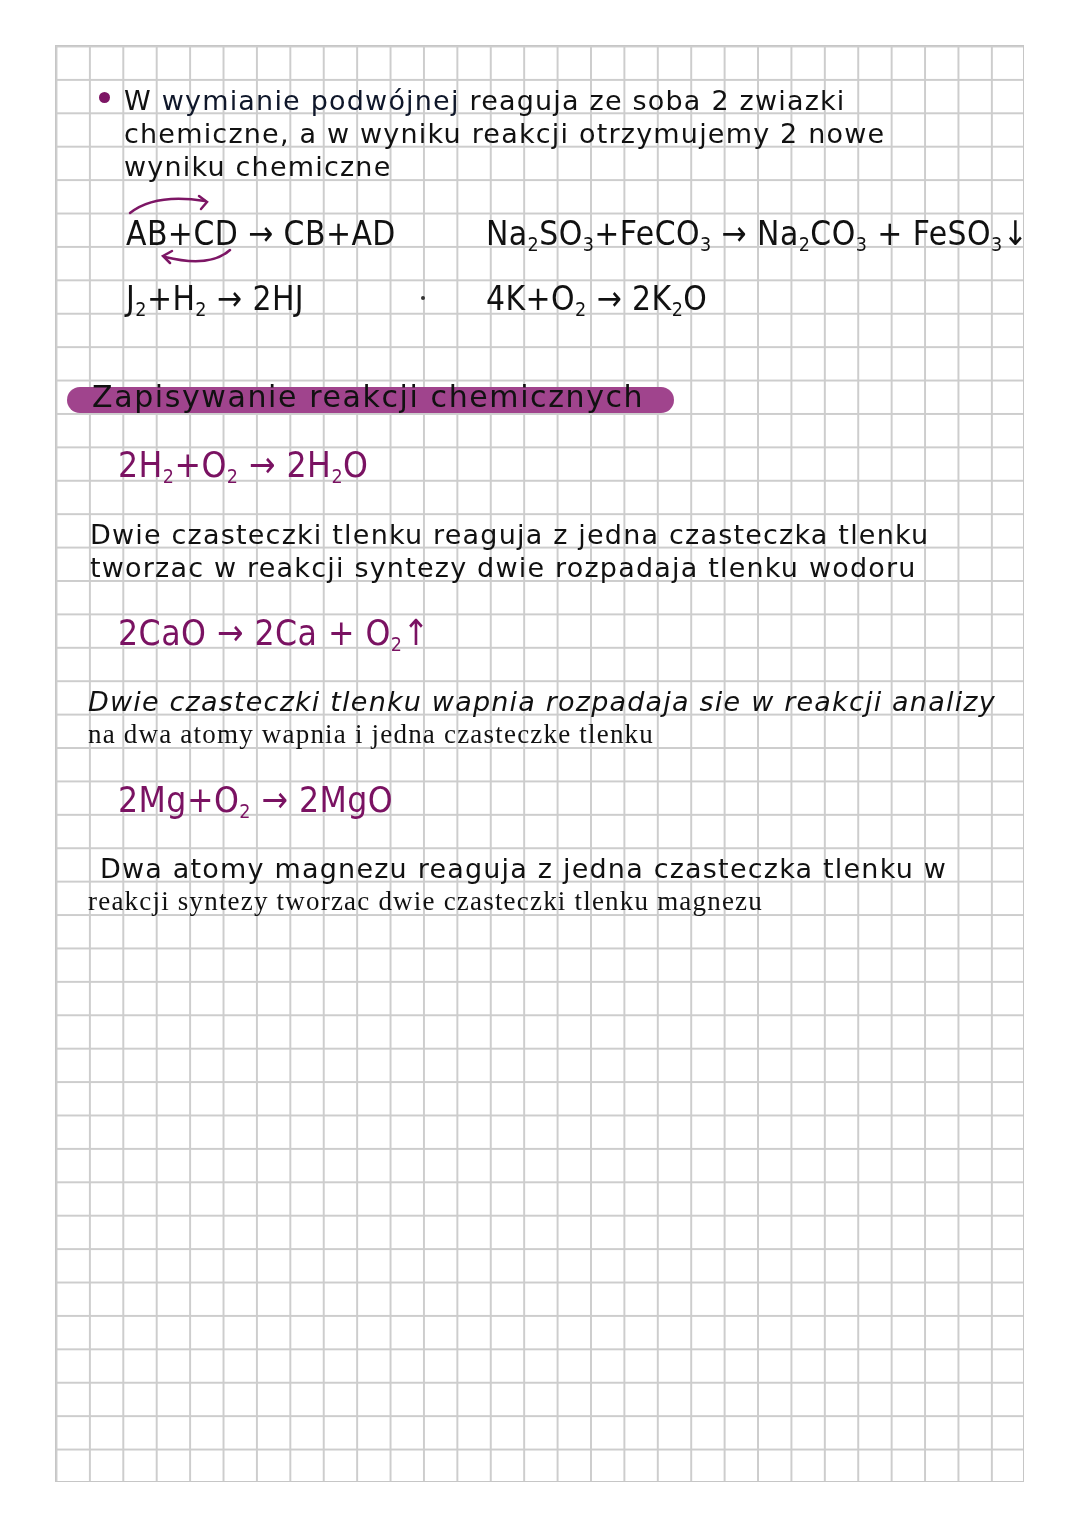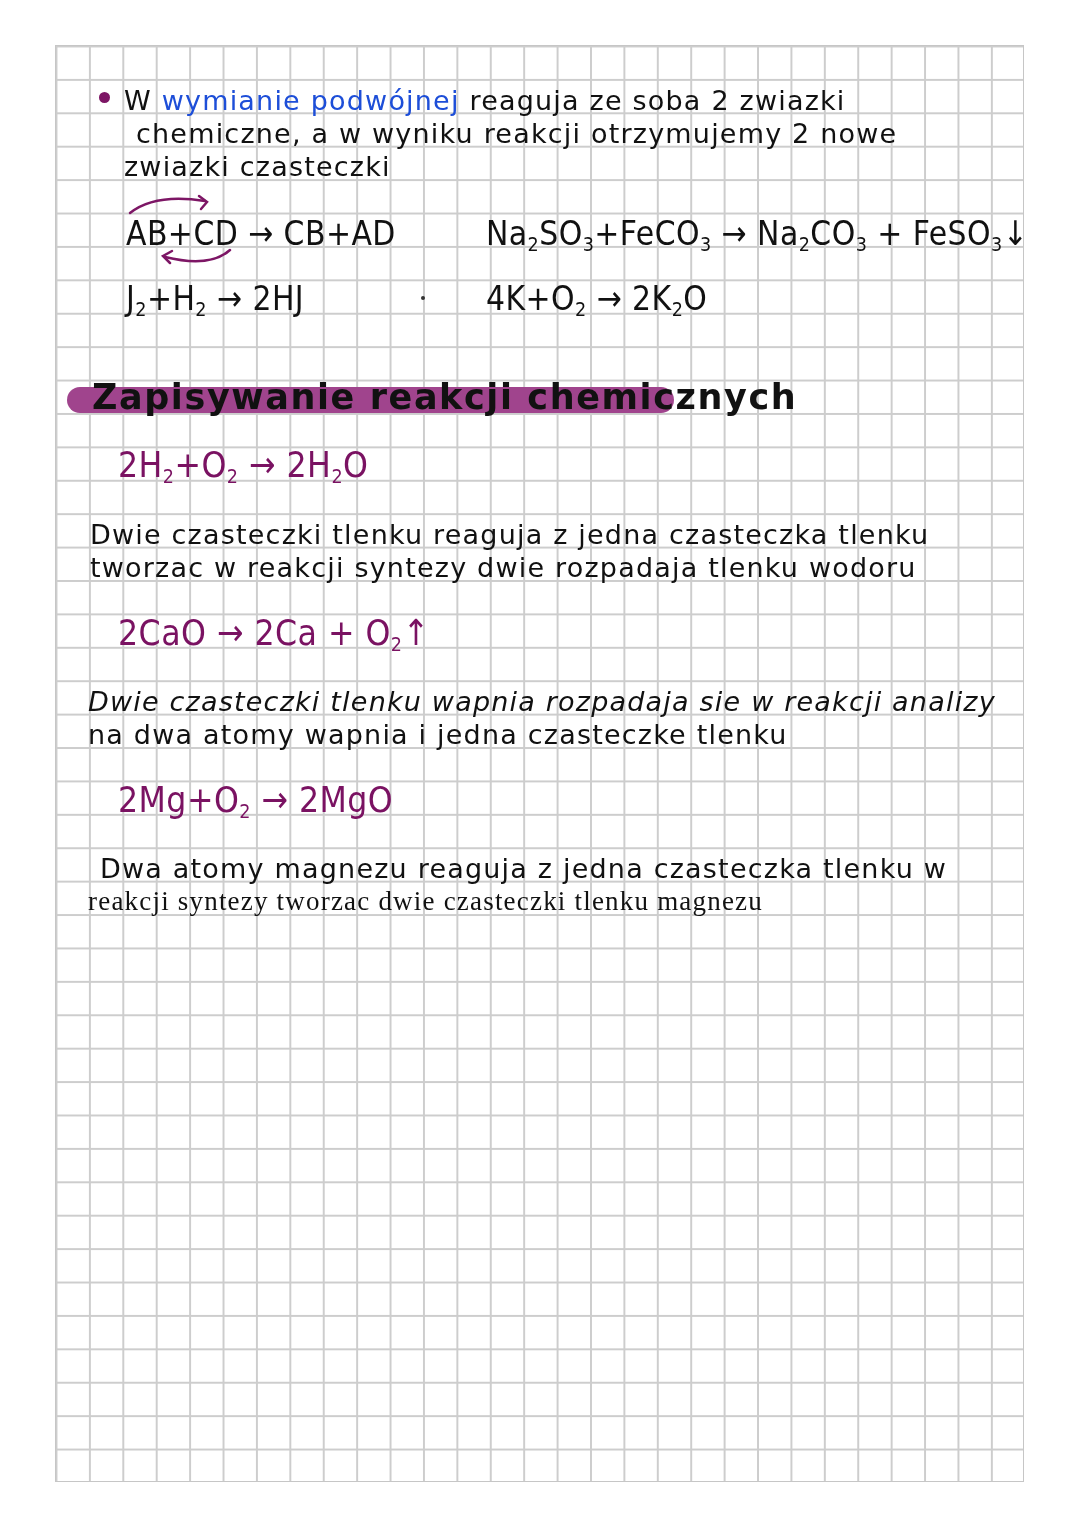--- a/index.html
+++ b/index.html
@@ -29,21 +29,21 @@
       background-size: 33.41px 33.41px;
       background-position: -0.5px -0.5px;
     }
     .line {
       position: absolute;
       white-space: nowrap;
       font-size: 27px;
       letter-spacing: 1.2px;
       line-height: 33px;
     }
-    .accent { color: #1d4ed8; }
+    .accent { color: #0f172a; }
     .bullet {
       position: absolute;
       left: 99px;
       top: 92px;
       width: 11px;
       height: 11px;
       border-radius: 50%;
       background: #7d1665;
     }
     .eq {
@@ -68,26 +68,25 @@
       top: 387px;
       width: 607px;
       height: 26px;
       border-radius: 13px;
       background: #a0448d;
     }
     .heading {
       position: absolute;
       left: 92px;
       top: 377px;
-      font-size: 35px;
+      font-size: 30px;
       letter-spacing: 1.6px;
       line-height: 40px;
       color: #111111;
       white-space: nowrap;
-      font-weight: bold;
     }
     .swap-arc {
       position: absolute;
       left: 125px;
       top: 193px;
       width: 130px;
       height: 80px;
       overflow: visible;
     }
     .dot {
@@ -102,22 +101,22 @@
   </style>
 </head>
 <body>
 
 <div class="grid"></div>
 
 <div class="bullet"></div>
 <div class="line" style="left:124px; top:84px;">
   <span>W </span><span class="accent">wymianie podwójnej</span><span> reaguja ze soba 2 zwiazki</span>
 </div>
-<div class="line" style="left:136px; top:117px;">chemiczne, a w wyniku reakcji otrzymujemy 2 nowe</div>
-<div class="line" style="left:124px; top:150px;">zwiazki czasteczki</div>
+<div class="line" style="left:124px; top:117px;">chemiczne, a w wyniku reakcji otrzymujemy 2 nowe</div>
+<div class="line" style="left:124px; top:150px;">wyniku chemiczne</div>
 
 <svg class="swap-arc" viewBox="0 0 130 80">
   <path d="M 5 20 Q 30 0 80 8" fill="none" stroke="#7d1665" stroke-width="2.5" stroke-linecap="round"></path>
   <path d="M 74 3 L 82 9 L 76 16" fill="none" stroke="#7d1665" stroke-width="2.5" stroke-linecap="round"></path>
   <path d="M 105 57 Q 85 75 40 64" fill="none" stroke="#7d1665" stroke-width="2.5" stroke-linecap="round"></path>
   <path d="M 47 58 L 38 63 L 45 70" fill="none" stroke="#7d1665" stroke-width="2.5" stroke-linecap="round"></path>
 </svg>
 
 <div class="eq" style="left:126px; top:213px;">AB+CD → CB+AD</div>
 <div class="eq" style="left:126px; top:278px;">
@@ -138,19 +137,19 @@
 <div class="eq magenta" style="left:118px; top:445px;">
   <span>2H</span><sub>2</sub><span>+O</span><sub>2</sub><span> → 2H</span><sub>2</sub><span>O</span>
 </div>
 <div class="line" style="left:90px; top:518px;">Dwie czasteczki tlenku reaguja z jedna czasteczka tlenku</div>
 <div class="line" style="left:90px; top:551px;">tworzac w reakcji syntezy dwie rozpadaja tlenku wodoru</div>
 
 <div class="eq magenta" style="left:118px; top:613px;">
   <span>2CaO → 2Ca + O</span><sub>2</sub><span>↑</span>
 </div>
 <div class="line" style="left:88px; top:685px;font-style:italic;">Dwie czasteczki tlenku wapnia rozpadaja sie w reakcji analizy</div>
-<div class="line" style="left:88px; top:718px;">na dwa atomy wapnia i jedna czasteczke tlenku</div>
+<div class="line" style="left:88px; top:718px;font-family:Liberation Serif, serif;">na dwa atomy wapnia i jedna czasteczke tlenku</div>
 
 <div class="eq magenta" style="left:118px; top:780px;">
   <span>2Mg+O</span><sub>2</sub><span> → 2MgO</span>
 </div>
 <div class="line" style="left:100px; top:852px;">Dwa atomy magnezu reaguja z jedna czasteczka tlenku w</div>
 <div class="line" style="left:88px; top:885px;font-family:Liberation Serif, serif;">reakcji syntezy tworzac dwie czasteczki tlenku magnezu</div>
 
 </body></html>

